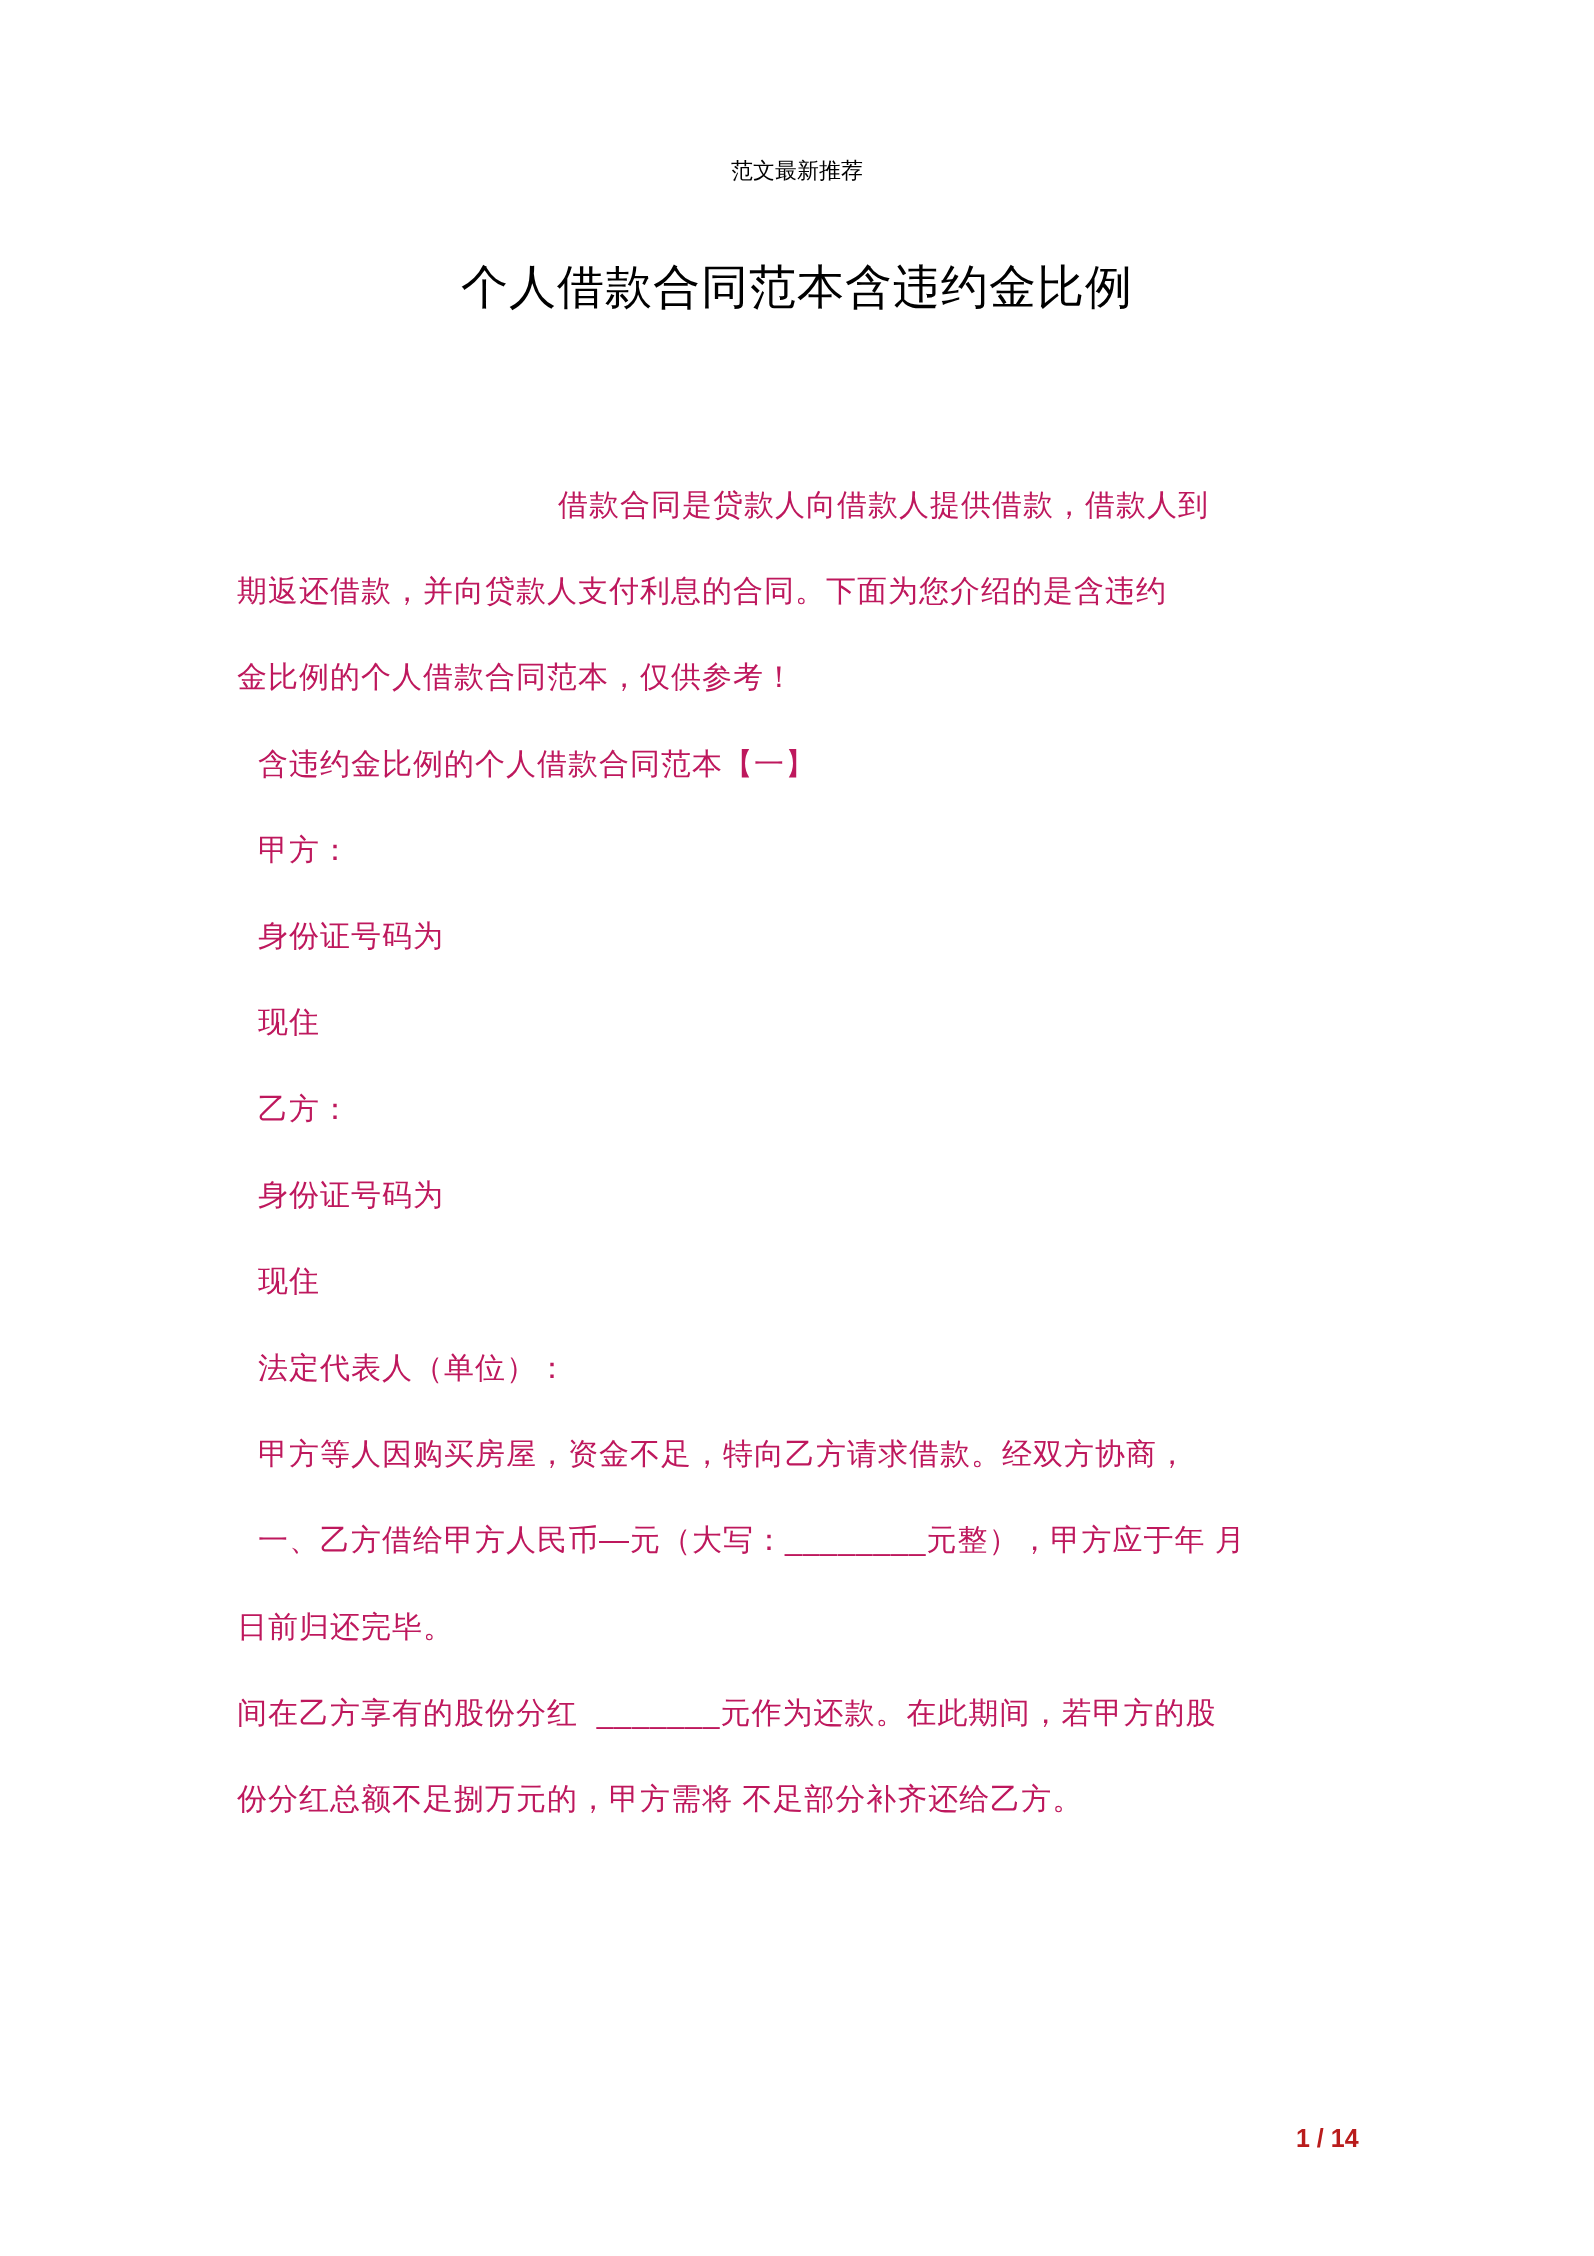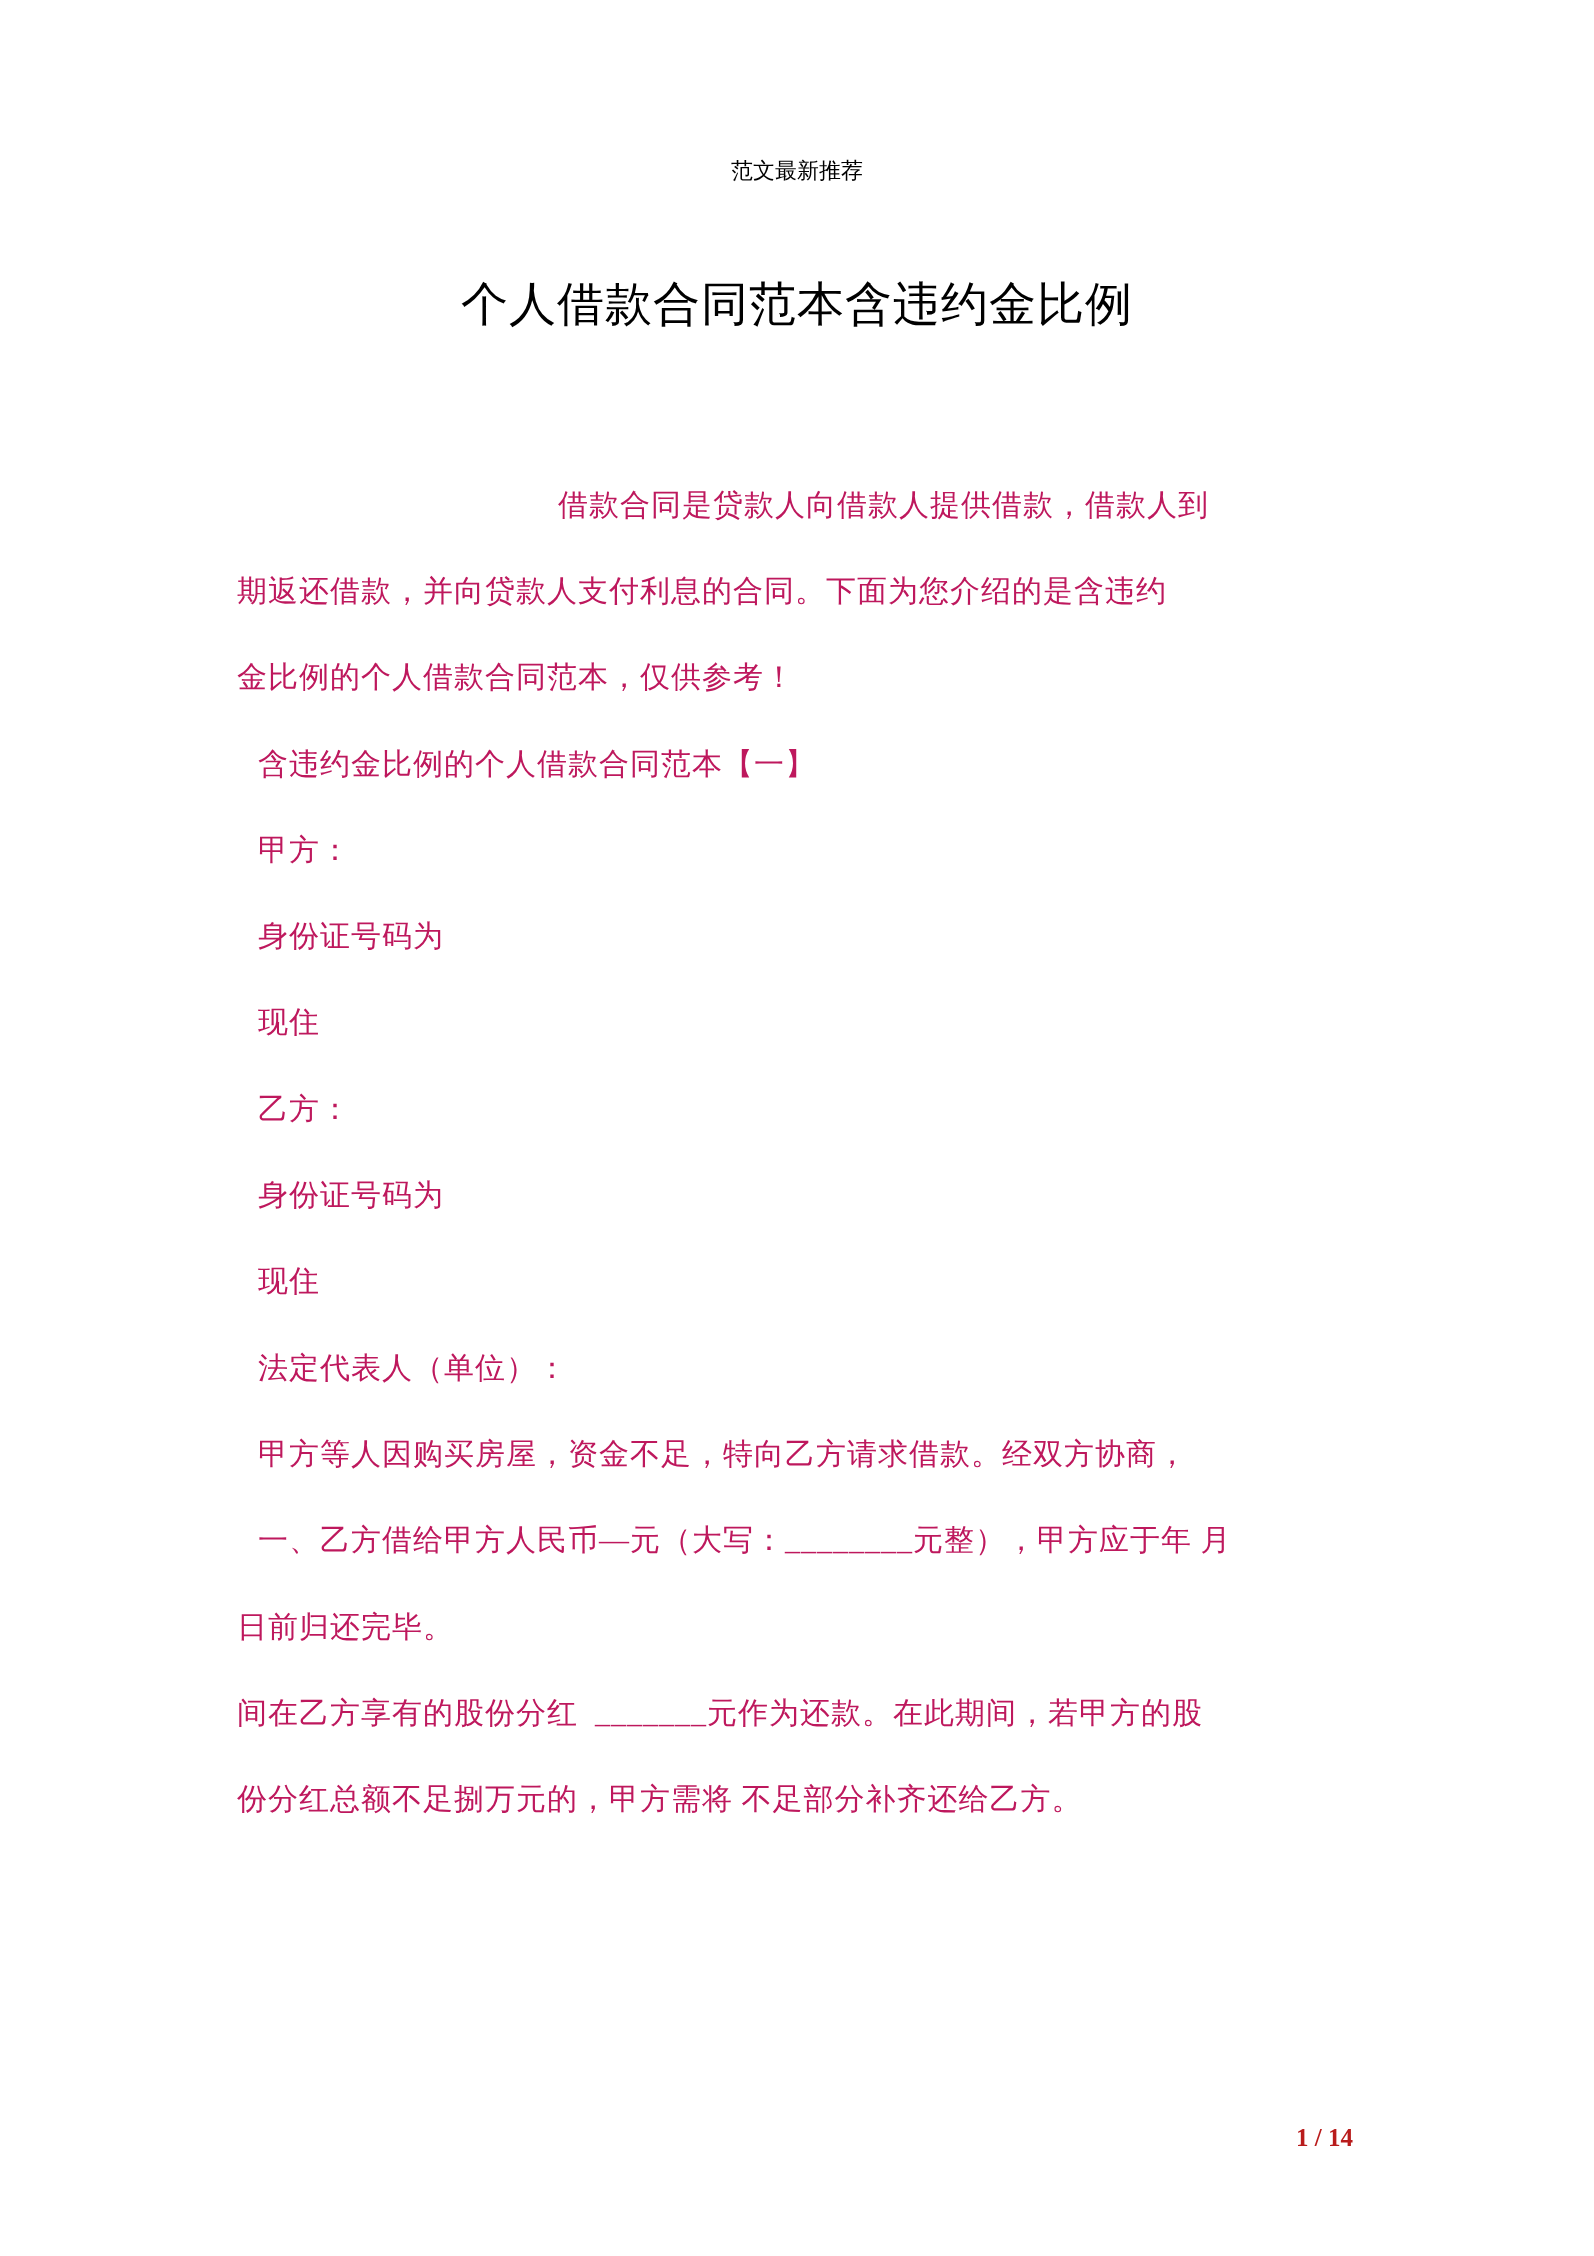--- a/index.html
+++ b/index.html
@@ -1,15 +1,15 @@
 <!DOCTYPE html>
 <html><head>
 <meta charset="utf-8">
 <style>
-  * { margin: 0; padding: 0; box-sizing: border-box; font-family: Liberation Serif, serif; }
+  * { margin: 0; padding: 0; box-sizing: border-box; }
   html, body {
     background: #ffffff;
     font-family: "Liberation Sans", sans-serif;
   }
   .page {
     position: relative;
     width: 1594px;
     height: 2256px;
     background: #ffffff;
     color: #000000;
@@ -31,21 +31,20 @@
     top: 254px;
     left: 0;
     width: 100%;
     text-align: center;
     font-size: 47px;
     line-height: 66px;
     font-weight: 400;
     color: #000000;
     white-space: pre;
     letter-spacing: 1px;
-    margin-top: 17px;
   }
   .doc-body {
     position: absolute;
     top: 462px;
     left: 237px;
     width: 1240px;
   }
   .line {
     height: 86.3px;
     display: flex;

